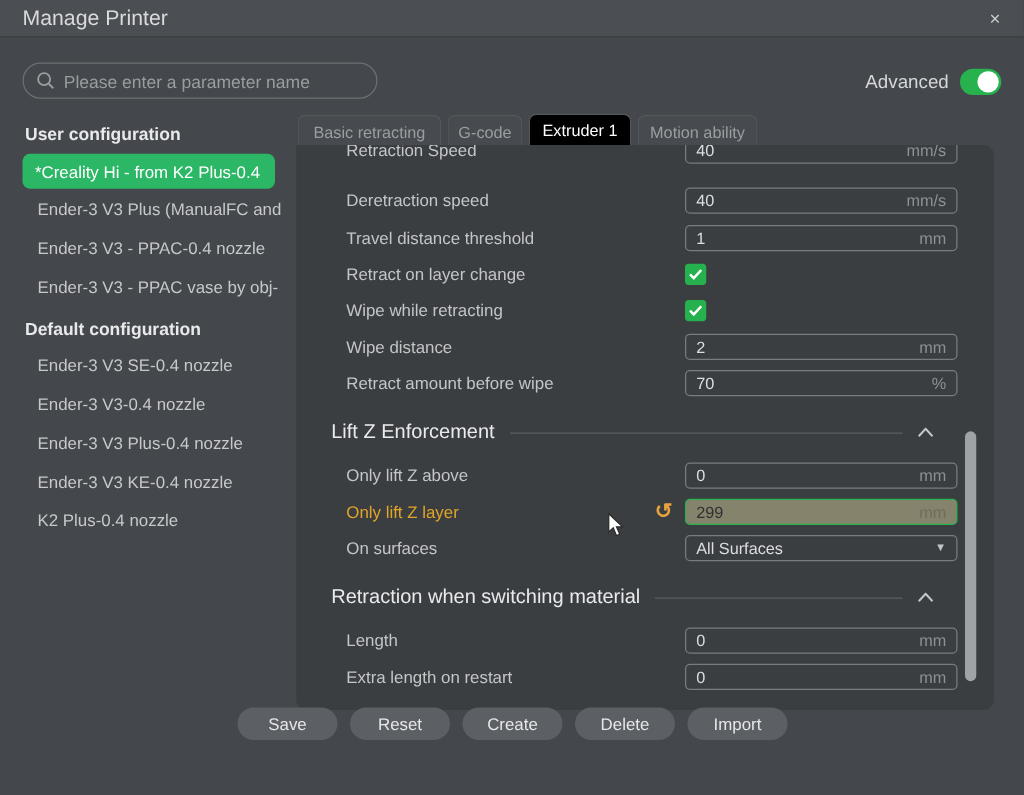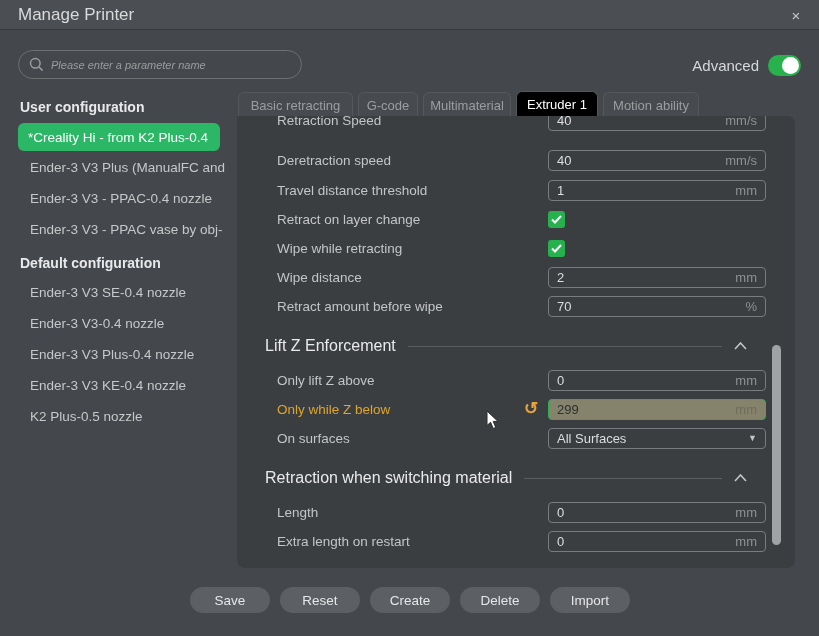--- a/index.html
+++ b/index.html
@@ -23,21 +23,21 @@
     display:flex; align-items:center; justify-content:center;
     color:#c9cbcd; font-size:15px; cursor:default;
   }
   
   .searchbox {
     position:absolute; left:18px; top:50px; width:284px; height:29px;
     border:1px solid #6d7073; border-radius:15px;
     display:flex; align-items:center; padding-left:10px;
   }
   .searchbox svg { flex:0 0 auto; }
-  .search-ph { margin-left:7px; font-size:11px; color:#9a9da0;font-style:italic; }
+  .search-ph { margin-left:7px; font-size:14px; color:#9a9da0; }
   .advanced-wrap {
     position:absolute; right:18px; top:53px; height:24px;
     display:flex; align-items:center; gap:9px;
   }
   .advanced-label { font-size:15px; color:#d5d7d9; }
   .toggle {
     width:33px; height:21px; border-radius:11px; background:#27b24d; position:relative;
   }
   .toggle .knob {
     position:absolute; right:2px; top:2px; width:17px; height:17px;
@@ -95,21 +95,21 @@
     position:absolute; left:0; width:100%; height:28px;
     display:flex; align-items:center; padding-left:28px; padding-right:48px;justify-content:space-between;
   }
   .psection .ptitle { font-size:16px; color:#e9eaec; white-space:nowrap; }
   .psection .pline { flex:1; height:1px; background:#5b5e61; margin:0 12px; }
   .scroll-thumb {
     position:absolute; left:535px; top:229px; width:9px; height:200px;
     background:#a0a3a5; border-radius:5px;
   }
   
-  .footer { position:absolute; left:190px; top:587px; display:flex; gap:10px; }
+  .footer { position:absolute; left:190px; top:566px; display:flex; gap:10px; }
   .fbtn {
     width:80px; height:26px; border-radius:13px; background:#5c5f63;
     border:none; color:#e6e7e9; font-size:13.5px;
     font-family:"Liberation Sans", sans-serif;
     display:flex; align-items:center; justify-content:center;
   }
   
   .cursor { position:absolute; left:486px; top:410px; }
 </style>
 </head>
@@ -138,26 +138,25 @@
 <div class="side-el side-header" style="top:99px">User configuration</div>
 <div class="side-el side-item-selected" style="top:123px">*Creality Hi - from K2 Plus-0.4</div>
 <div class="side-el side-item" style="top:160px">Ender-3 V3 Plus (ManualFC and</div>
 <div class="side-el side-item" style="top:191px">Ender-3 V3 - PPAC-0.4 nozzle</div>
 <div class="side-el side-item" style="top:222px">Ender-3 V3 - PPAC vase by obj-</div>
 <div class="side-el side-header" style="top:255px">Default configuration</div>
 <div class="side-el side-item" style="top:285px">Ender-3 V3 SE-0.4 nozzle</div>
 <div class="side-el side-item" style="top:316px">Ender-3 V3-0.4 nozzle</div>
 <div class="side-el side-item" style="top:347px">Ender-3 V3 Plus-0.4 nozzle</div>
 <div class="side-el side-item" style="top:378px">Ender-3 V3 KE-0.4 nozzle</div>
-<div class="side-el side-item" style="top:409px">K2 Plus-0.5 nozzle</div>
+<div class="side-el side-item" style="top:409px">K2 Plus-0.4 nozzle</div>
 
 <div class="tabbar">
   <div class="tab" style="width:115px">Basic retracting</div>
   <div class="tab" style="width:60px">G-code</div>
-  <div class="tab" style="width:88px">Multimaterial</div>
   <div class="tab active" style="width:82px">Extruder 1</div>
   <div class="tab" style="width:96px">Motion ability</div>
 </div>
 
 <div class="panel">
 
   <div class="prow" style="top:-10px">
     <span class="plabel">Retraction Speed</span>
     <span class="pinput">
       <span class="pval">40</span>
@@ -225,21 +224,21 @@
 
   <div class="prow" style="top:250px">
     <span class="plabel">Only lift Z above</span>
     <span class="pinput">
       <span class="pval">0</span>
       <span class="punit">mm</span>
     </span>
   </div>
 
   <div class="prow modified" style="top:279px">
-    <span class="plabel">Only while Z below</span>
+    <span class="plabel">Only lift Z layer</span>
     <span class="undo-icon">↺</span>
     <span class="pinput">
       <span class="pval">299</span>
       <span class="punit">mm</span>
     </span>
   </div>
 
   <div class="prow" style="top:308px">
     <span class="plabel">On surfaces</span>
     <span class="pinput">

